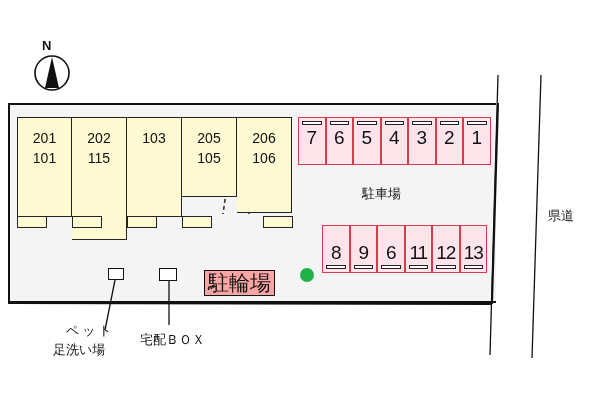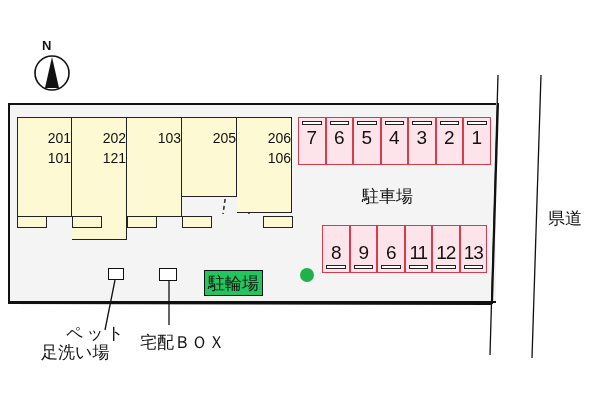--- a/index.html
+++ b/index.html
@@ -9,35 +9,35 @@
   .abs { position: absolute; }
 
   
   .compass-n { left: 42px; top: 38px; font-size: 13px; font-weight: bold; font-family: "Liberation Sans", sans-serif; }
   .compass { left: 33px; top: 54px; width: 38px; height: 38px; }
 
   
   .lot { left: 8px; top: 103px; width: 488px; height: 200px; background: #f4f4f4; border: 2px solid #111; border-right: none; }
 
   
-  .unit { background: #fdf9d2; border: 1.5px solid #222; text-align: right; font-family: "Liberation Sans", sans-serif; font-size: 14px; line-height: 20px; padding-top: 10px; }
+  .unit { background: #fdf9d2; border: 1.5px solid #222; text-align: center; font-family: "Liberation Sans", sans-serif; font-size: 14px; line-height: 20px; padding-top: 10px; }
   .unit .num { display: block; }
   .balcony { background: #fdf9d2; border: 1.5px solid #222; height: 12px; width: 30px; }
 
   
   .park-row { display: flex; }
   .stall { width: 27.5px; height: 48px; background: #fde4ea; border: 1.5px solid #d63c4c; position: relative; font-family: "Liberation Sans", sans-serif; font-size: 19px; text-align: center; }
   .stall-top .stall .car-stop { position: absolute; top: 3px; left: 3px; right: 3px; height: 4px; border: 1.2px solid #222; background: #fff; }
   .stall-top .stall .lbl { position: absolute; top: 9px; left: 0; right: 0; }
   .stall-bot .stall .car-stop { position: absolute; bottom: 3px; left: 3px; right: 3px; height: 4px; border: 1.2px solid #222; background: #fff; }
   .stall-bot .stall .lbl { position: absolute; top: 16px; left: -2px; right: -2px; letter-spacing: -1px; }
 
-  .label-jp { font-family: Liberation Serif, serif; font-size: 17px; }
+  .label-jp { font-family: Liberation Serif, serif; font-size: 13px; }
   .small-box { width: 16px; height: 12px; border: 1.5px solid #111; background: #fff; }
-  .bike { border: 1.5px solid #111; background: #22c55e; padding: 0 3px; font-size: 17px; line-height: 24px; }
+  .bike { border: 1.5px solid #111; background: #fca5a5; padding: 0 3px; font-size: 21px; line-height: 24px; }
   .dot { width: 14px; height: 14px; border-radius: 50%; background: #21b14b; }
 </style>
 </head>
 <body>
 
 <div class="abs compass-n">N</div>
 <svg class="abs compass" viewBox="0 0 38 38">
   <circle cx="19" cy="19" r="17" fill="#fff" stroke="#111" stroke-width="1.6"></circle>
   <polygon points="19,3 12,34 26,34" fill="#111"></polygon>
 </svg>
@@ -62,27 +62,28 @@
   </g>
 </svg>
 
 <div class="abs" style="left:17px;top:117px;display:flex;">
   <div class="unit" style="width:55px;height:100px">
     <span class="num">201</span>
     <span class="num">101</span>
   </div>
   <div class="unit" style="width:55px;height:123px;border-left:none">
     <span class="num">202</span>
-    <span class="num">121</span>
+    <span class="num">115</span>
   </div>
   <div class="unit" style="width:55px;height:100px;border-left:none">
     <span class="num">103</span>
   </div>
   <div class="unit" style="width:55px;height:80px;border-left:none">
     <span class="num">205</span>
+    <span class="num">105</span>
   </div>
   <div class="unit" style="width:55px;height:96px;border-left:none">
     <span class="num">206</span>
     <span class="num">106</span>
   </div>
 </div>
 
 <div class="abs balcony" style="left:17px;top:216px"></div>
 <div class="abs balcony" style="left:72px;top:216px"></div>
 <div class="abs balcony" style="left:127px;top:216px"></div>
@@ -149,16 +150,16 @@
     </div>
 </div>
 
 <div class="abs dot" style="left:300px;top:268px"></div>
 
 <div class="abs small-box" style="left:108px;top:268px"></div>
 <div class="abs small-box" style="left:159px;top:268px;width:18px;height:13px"></div>
 <div class="abs bike" style="left:204px;top:270px">駐輪場</div>
 
 <div class="abs label-jp" style="left:66px;top:322px;letter-spacing:3px">ペット</div>
-<div class="abs label-jp" style="left:41px;top:341px">足洗い場</div>
+<div class="abs label-jp" style="left:53px;top:341px">足洗い場</div>
 <div class="abs label-jp" style="left:140px;top:331px">宅配ＢＯＸ</div>
 
 <div class="abs label-jp" style="left:548px;top:207px">県道</div>
 
 </body></html>

